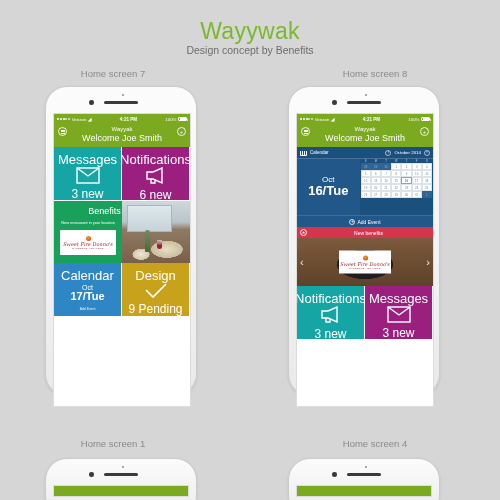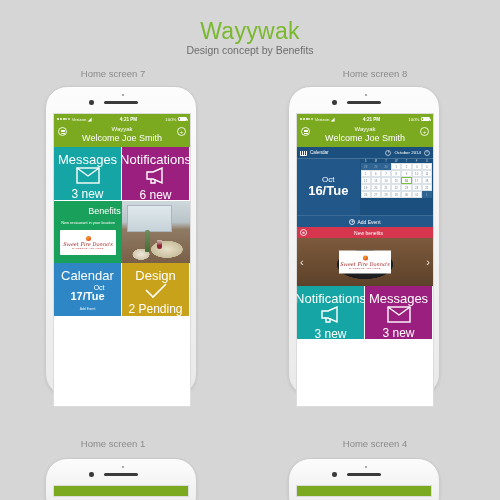--- a/index.html
+++ b/index.html
@@ -347,35 +347,35 @@
         <div class="benefits-photo">
           <div class="photo-window"></div>
           <div class="photo-bottle"></div>
           <div class="photo-glass"></div>
         </div>
       </div>
 
       <div class="tiles">
         <div class="tile blue">
           <div class="tile-title">Calendar</div>
-          <div style="text-align:right;line-height:1.05;">
+          <div style="text-align:center;line-height:1.05;">
             <div style="font-size:7px;">Oct</div>
             <div style="font-size:11px;font-weight:bold;">17/Tue</div>
           </div>
           <div class="add-event-sm">Add Event</div>
         </div>
 
         <div class="tile gold">
           <div class="tile-title">Design</div>
           <div class="tile-icon">
             <svg width="22" height="16" viewBox="0 0 22 16" fill="none" stroke="#fff" stroke-width="1.6">
               <path d="M1 7l7 7L21 1"></path>
             </svg>
           </div>
-          <div class="tile-sub">2 Pending</div>
+          <div class="tile-sub">9 Pending</div>
         </div>
       </div>
 
     </div>
   </div>
 
   <div class="screen-label" style="top:68px;left:295px;">Home screen 8</div>
 
   <div class="phone" style="top:86px;left:288px;">
     <div class="sensor"></div>

